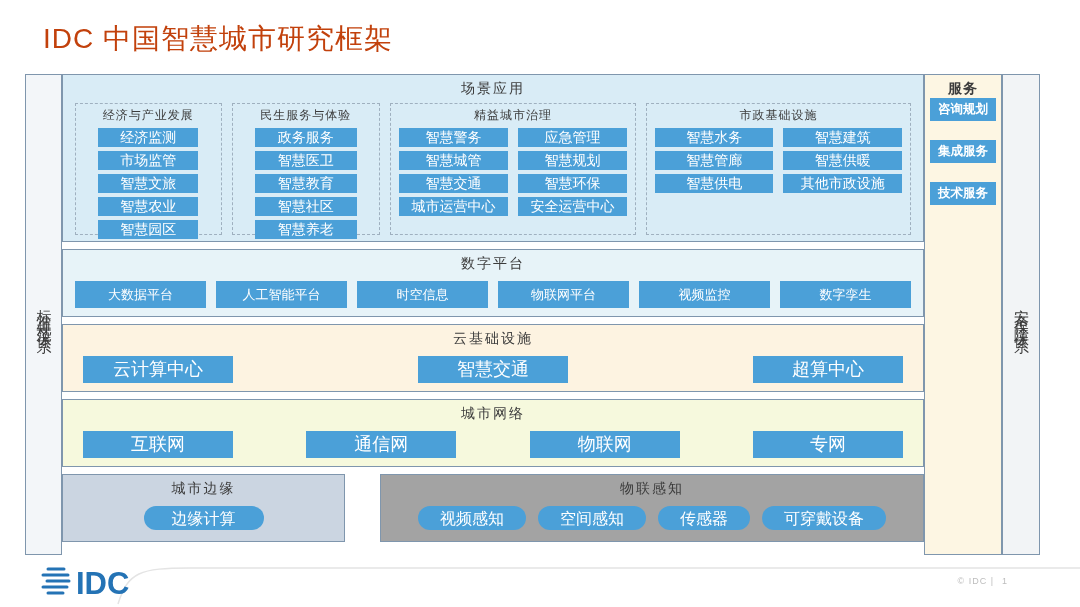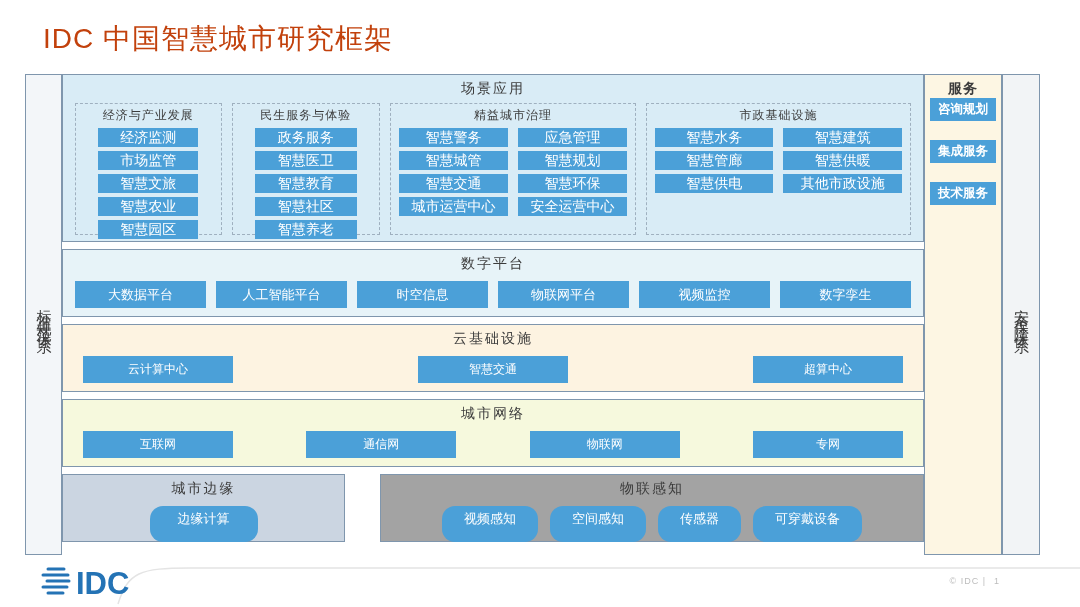--- a/index.html
+++ b/index.html
@@ -32,40 +32,40 @@
 
   .chip{background:#4ba0d8;color:#fff;font-size:14px;height:19px;line-height:19px;text-align:center;white-space:nowrap;overflow:hidden;}
 
   .row-sec{height:68px;}
   .digital{background:#e7f3f8;}
   .digital .row{display:flex;gap:10px;padding:8px 12px 0 12px;}
   .digital .chip{flex:1;height:27px;line-height:27px;font-size:13px;}
 
   .cloud{background:#fdf3e1;}
   .spread{display:flex;justify-content:space-between;padding:8px 20px 0 20px;}
-  .spread .chip{width:150px;height:27px;line-height:27px;font-size:12px;}
+  .spread .chip{width:150px;height:27px;line-height:27px;font-size:18px;}
 
   .network{background:#f6f9dd;}
 
   .bottom-row{display:flex;height:68px;}
   .edge{width:283px;background:#cbd5e1;}
   .iot{flex:1;margin-left:35px;background:#a3a3a3;}
   .center-row{display:flex;justify-content:center;gap:12px;padding-top:8px;}
-  .center-row .chip{height:36px;line-height:26px;font-size:13px;padding:0 28px;border-radius:13px;}
+  .center-row .chip{height:24px;line-height:26px;font-size:16px;padding:0 28px;border-radius:13px;}
   .iot .center-row .chip{padding:0 22px;}
 
   .services{width:76px;background:#fdf6e3;border:1px solid #7f96ad;display:flex;flex-direction:column;align-items:center;font-weight:bold;}
   .services .sec-title{letter-spacing:1px;}
   .svc-chip{width:66px;height:23px;line-height:23px;background:#4ba0d8;color:#fff;font-size:12.5px;text-align:center;}
   .svc-chip:nth-of-type(2){margin-top:50px;}
   .svc-chip + .svc-chip{margin-top:19px;}
 
   .footer-line{position:absolute;left:0;top:556px;width:1080px;height:51px;pointer-events:none;}
   .logo{position:absolute;left:38px;top:562px;}
-  .copyright{position:absolute;right:80px;top:576px;font-size:9px;color:#bdbdbd;letter-spacing:1px;display:flex;gap:8px;}
+  .copyright{position:absolute;right:72px;top:576px;font-size:9px;color:#bdbdbd;letter-spacing:1px;display:flex;gap:8px;}
 </style>
 </head>
 <body>
 
 <div class="page">
 
   <div class="title">IDC 中国智慧城市研究框架</div>
 
   <div class="frame">
 

